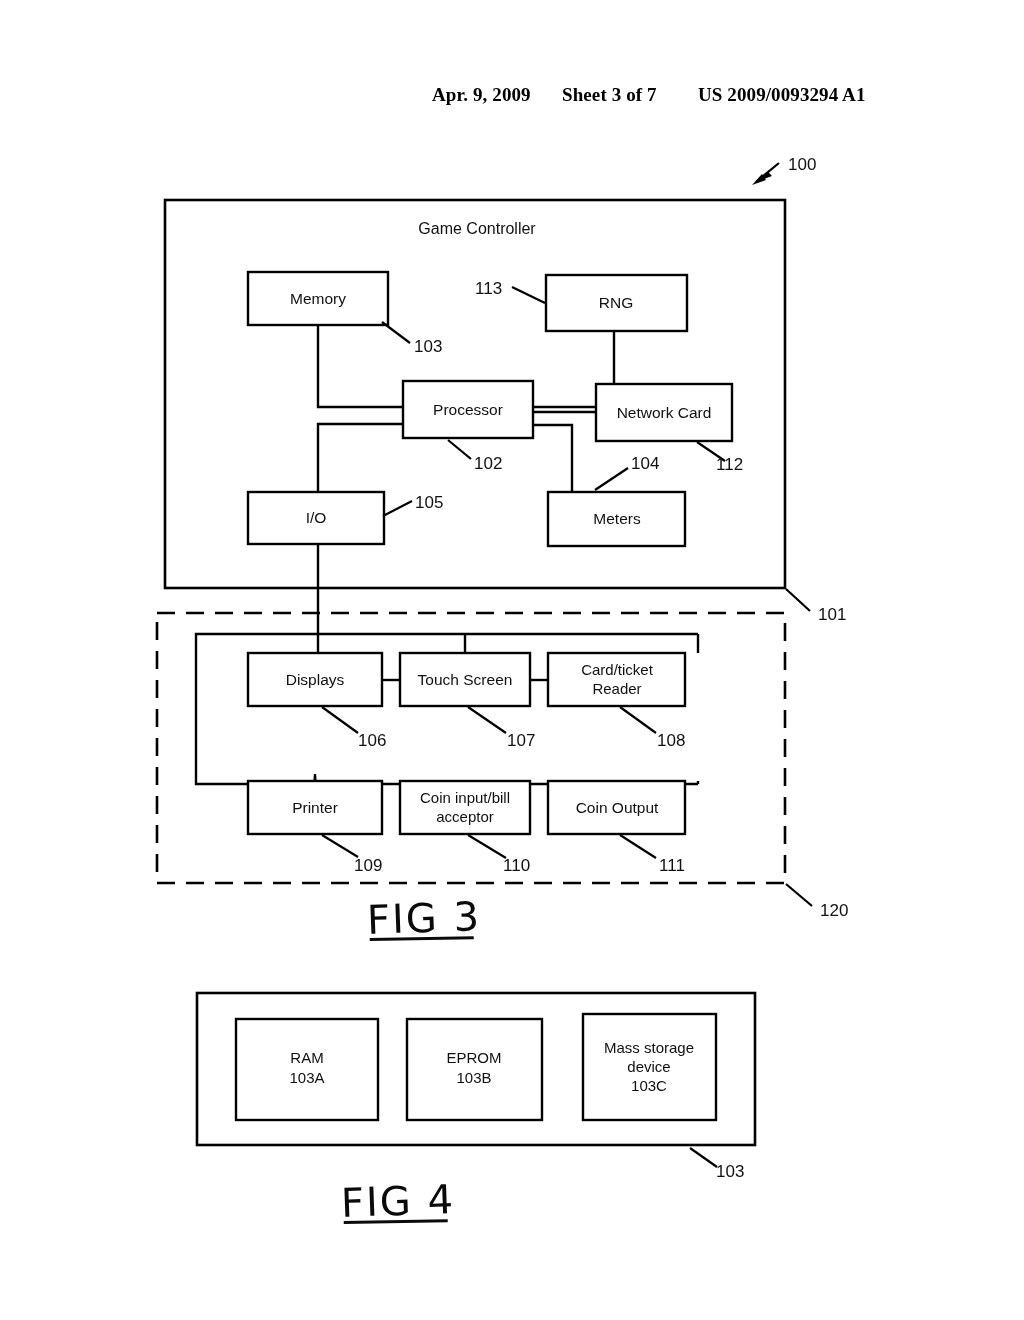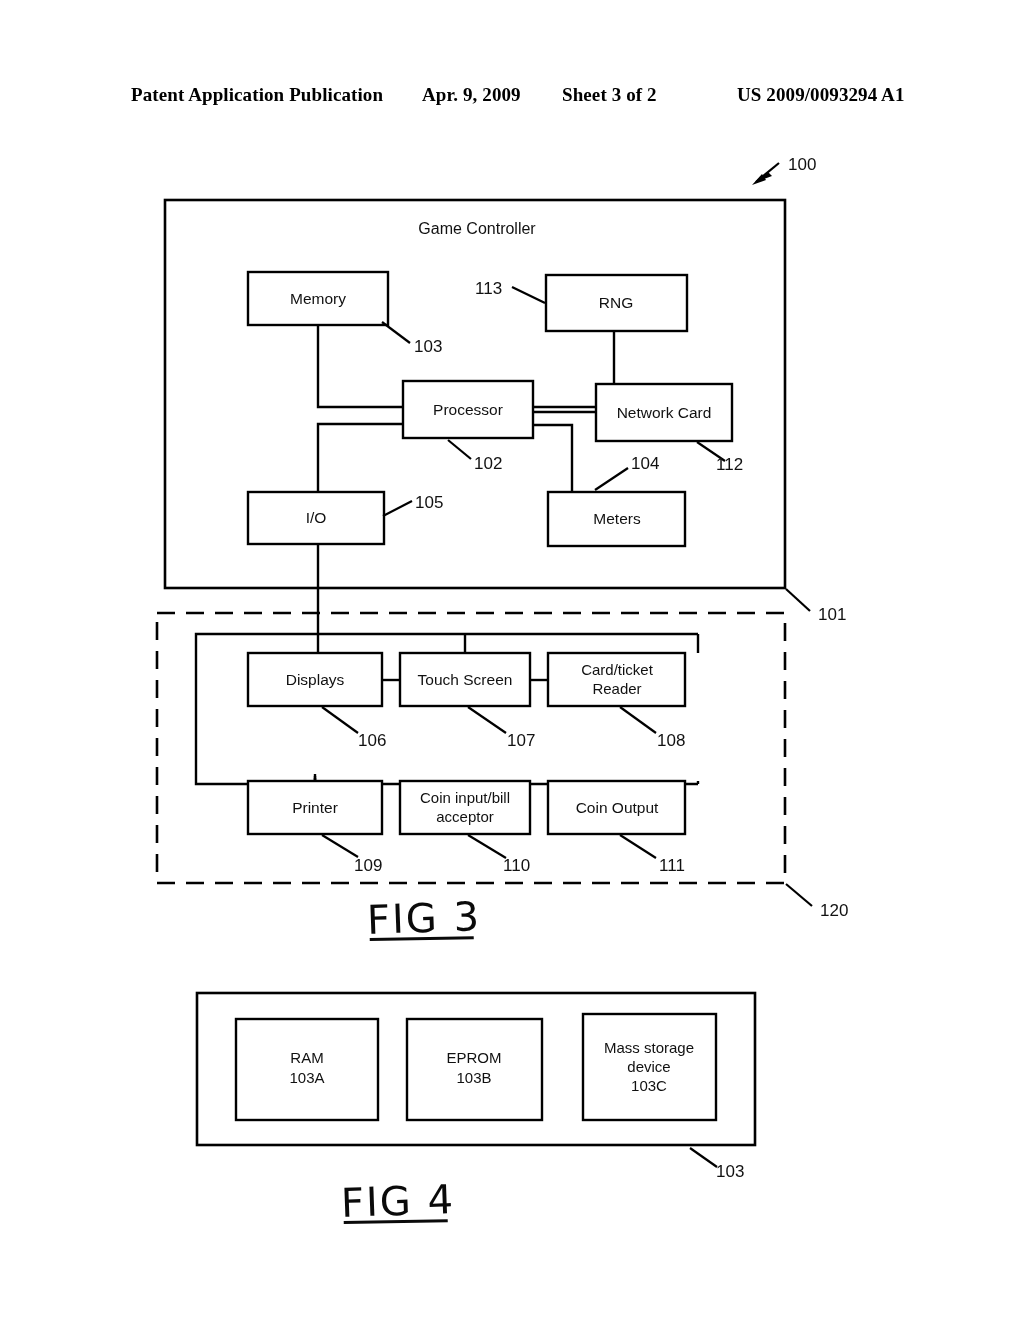--- a/index.html
+++ b/index.html
@@ -23,23 +23,23 @@
     left: 0; right: 0;
     top: 84px;
     height: 30px;
     font-family: "Liberation Serif", serif;
     font-weight: bold;
     font-size: 19px;
     letter-spacing: 0.1px;
     white-space: nowrap;
   }
   #page-header .hdr-pub   { position: absolute; left: 131px; top: 0; }
-  #page-header .hdr-date  { position: absolute; left: 422px; top: 0; }
+  #page-header .hdr-date  { position: absolute; left: 432px; top: 0; }
   #page-header .hdr-sheet { position: absolute; left: 562px; top: 0; }
-  #page-header .hdr-num   { position: absolute; left: 737px; top: 0; font-family: Liberation Serif, serif; }
+  #page-header .hdr-num   { position: absolute; left: 698px; top: 0; font-family: Liberation Serif, serif; }
 
   
   #figure-canvas {
     position: absolute;
     left: 0; top: 0;
     width: 938px;
     height: 1320px;
   }
   #figure-canvas svg {
     display: block;
@@ -120,23 +120,22 @@
     margin-left: 2px;
     transform: rotate(1deg);
   }
   #fig3-caption { left: 367px; top: 895px; }
   #fig4-caption { left: 341px; top: 1178px; }
 </style>
 </head>
 <body>
 
 <div id="page-header">
-  <span class="hdr-pub">Patent Application Publication</span>
   <span class="hdr-date">Apr. 9, 2009</span>
-  <span class="hdr-sheet">Sheet 3 of 2</span>
+  <span class="hdr-sheet">Sheet 3 of 7</span>
   <span class="hdr-num">US 2009/0093294 A1</span>
 </div>
 
 <div id="figure-canvas">
 <svg viewBox="0 0 1024 1320" xmlns="http://www.w3.org/2000/svg">
 
   <g>
     <line class="fig-leader" x1="779" y1="163" x2="756" y2="182"></line>
     <polygon points="756,182 772,176 768,172" fill="#000"></polygon>
     <polygon points="752,185 766,180 762,174" fill="#000"></polygon>

